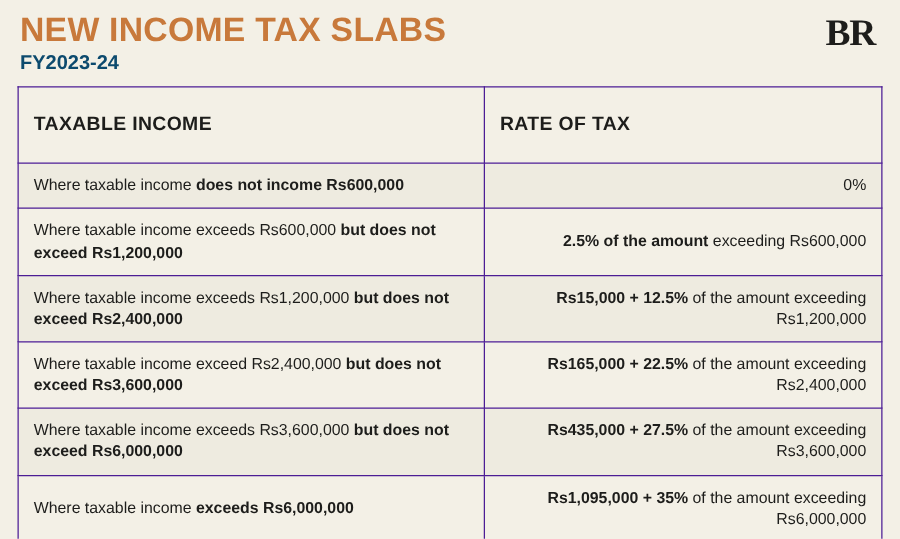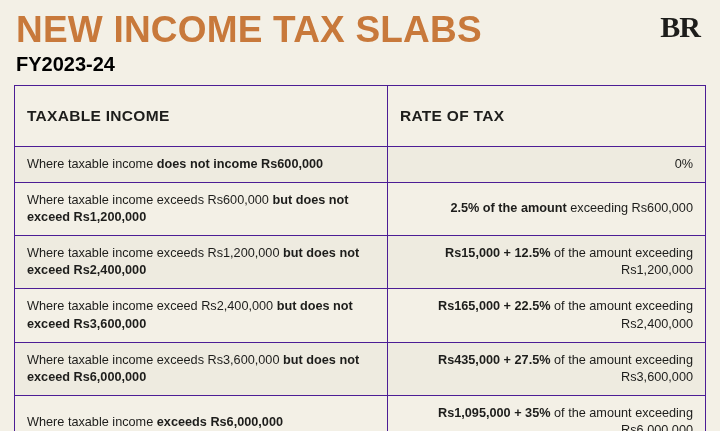--- a/index.html
+++ b/index.html
@@ -24,32 +24,32 @@
   .header {
     display: flex;
     align-items: flex-start;
     justify-content: space-between;
     padding-top: 10px;
   }
   .title-block {
     display: block;
   }
   .main-title {
-    font-size: 37px;
+    font-size: 27px;
     font-weight: bold;
     color: #c8793b;
     letter-spacing: 0.2px;
     line-height: 1.1;
     margin: 0;
     padding: 0 0 2px 2px;
   }
   .sub-title {
-    font-size: 20px;
+    font-size: 16px;
     font-weight: bold;
-    color: #000000;
+    color: #0c4a6e;
     line-height: 1.1;
     margin: 0;
     padding-left: 2px;
   }
   .logo {
     font-family: "Liberation Serif", serif;
     font-size: 30px;
     font-weight: bold;
     color: #1d1d1b;
     letter-spacing: -1px;

